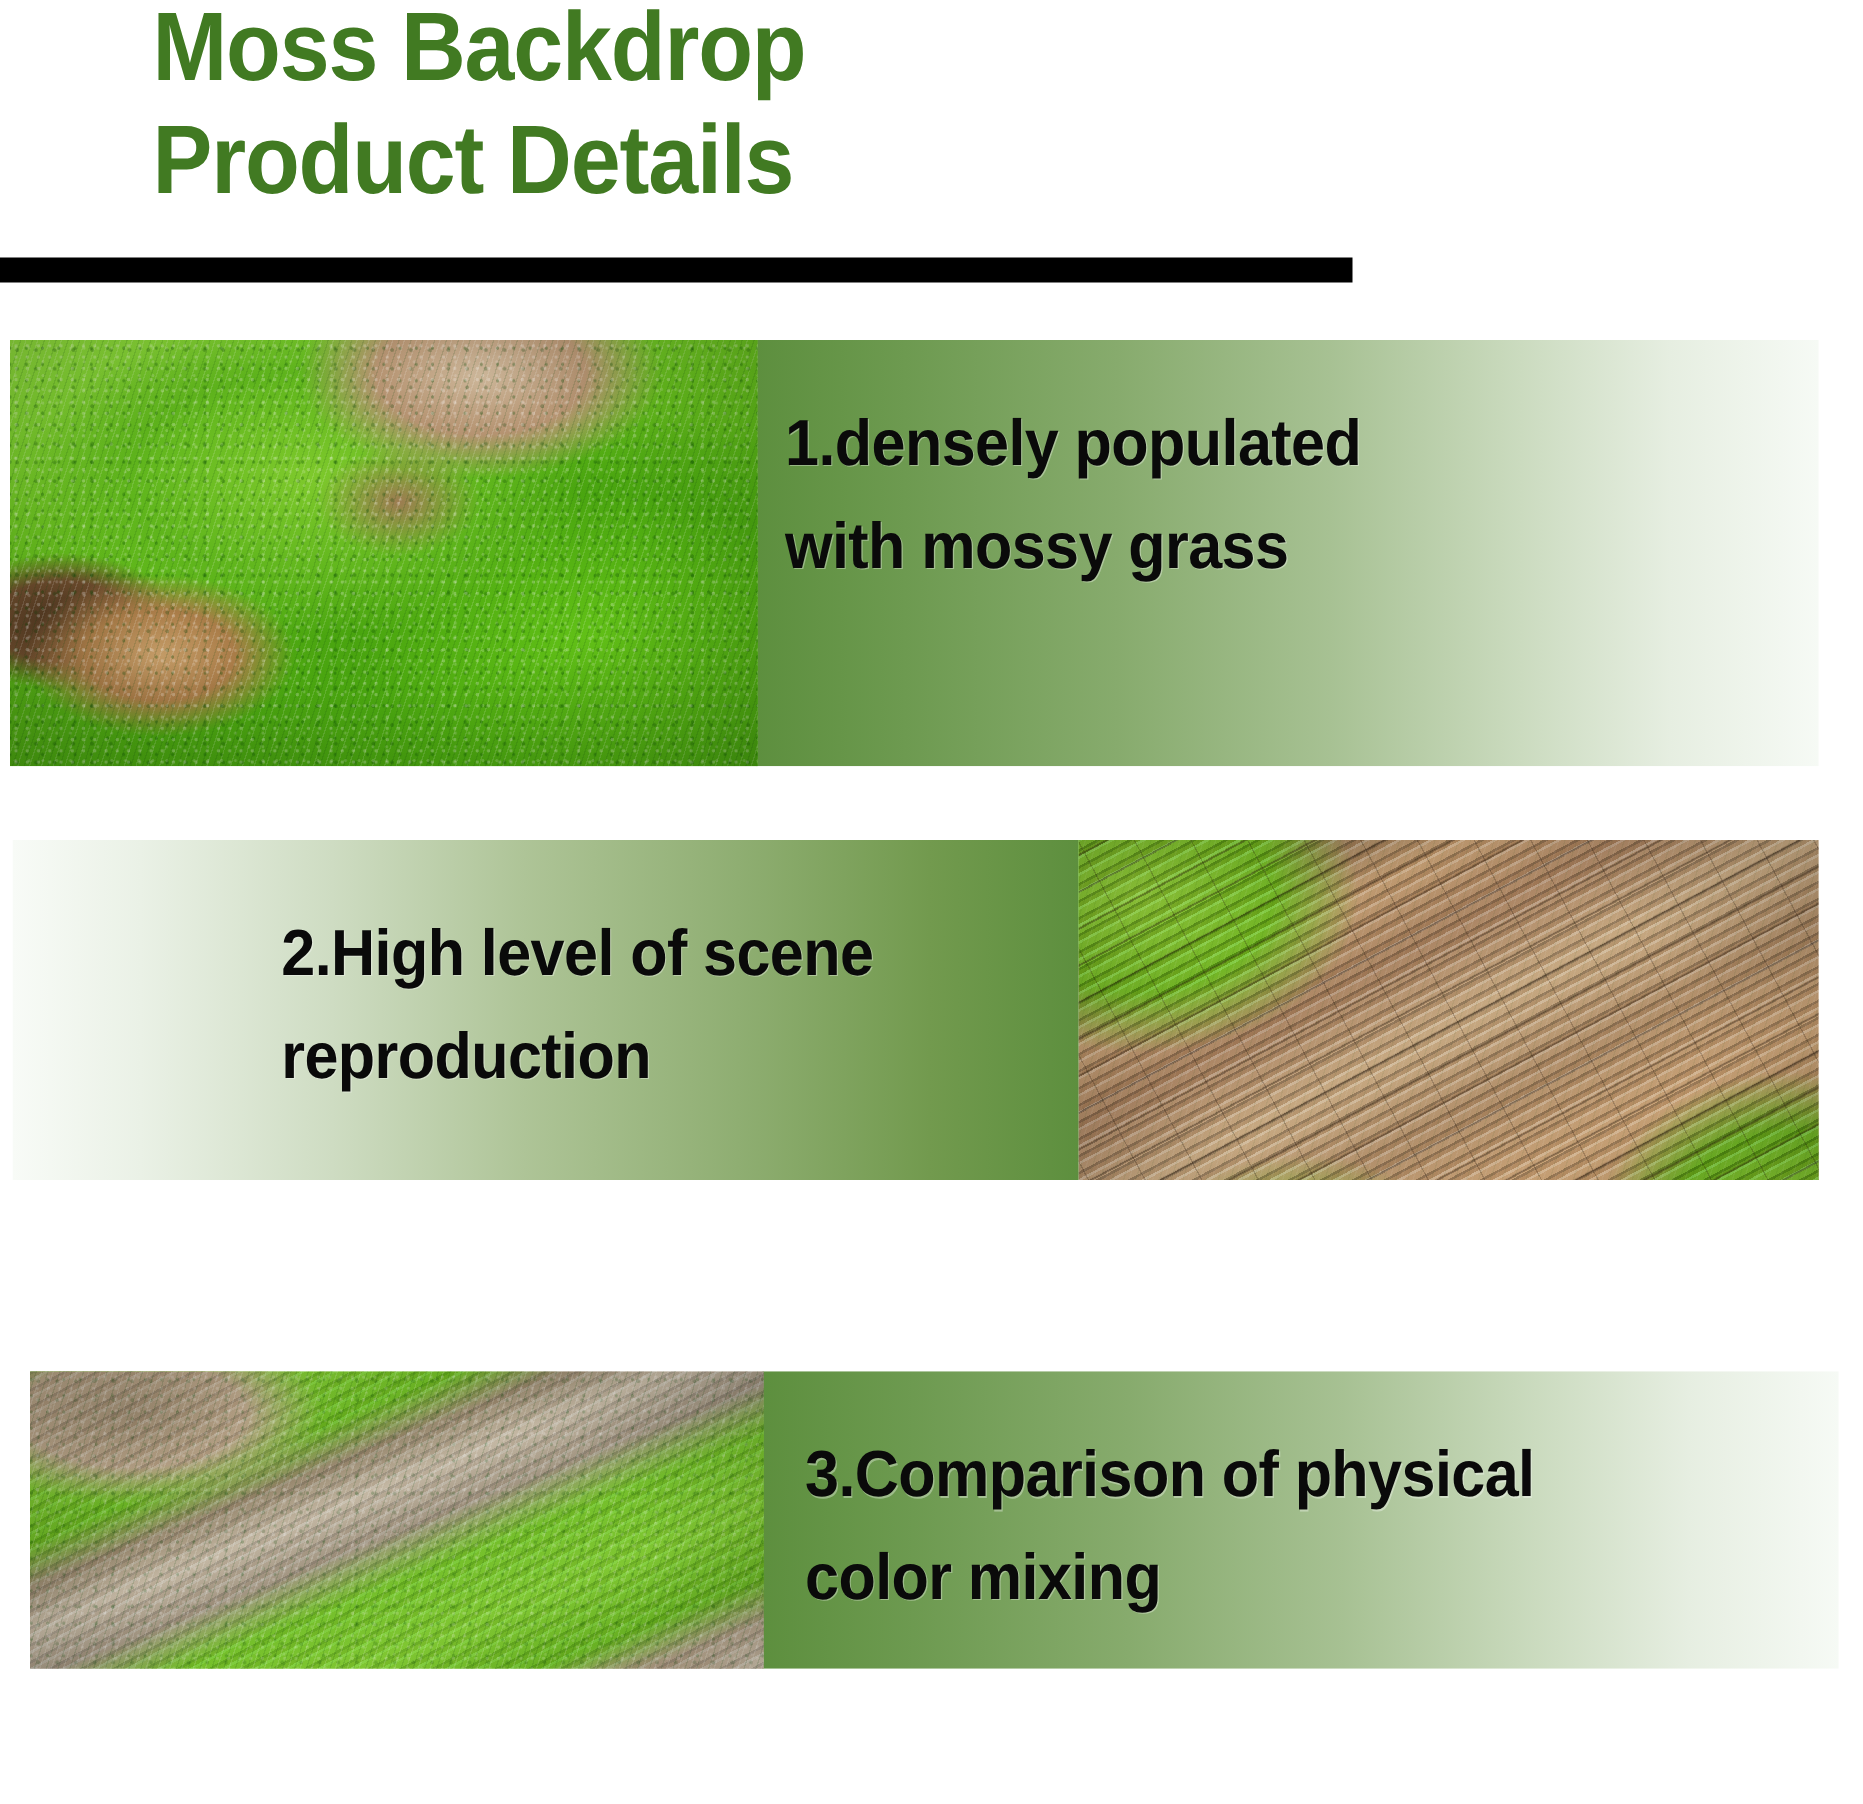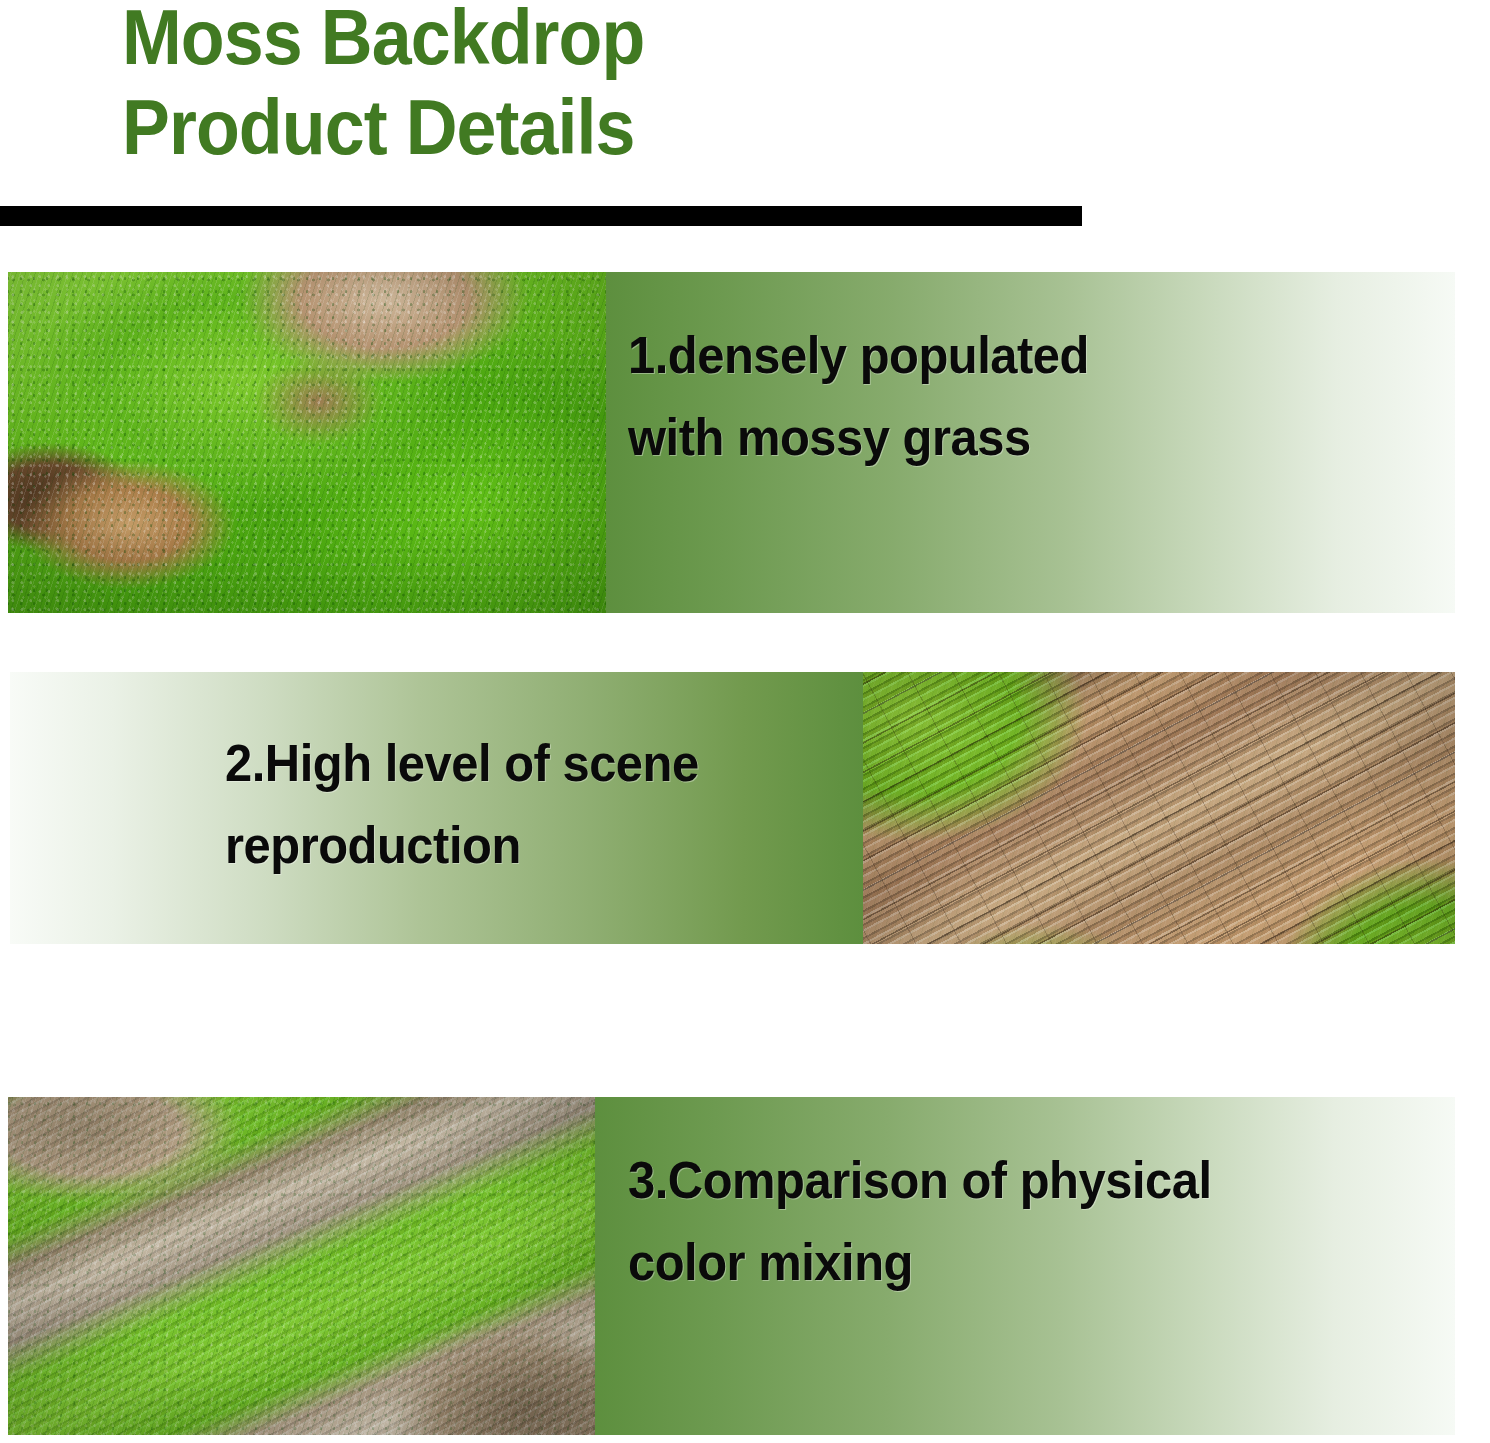--- a/index.html
+++ b/index.html
@@ -196,21 +196,21 @@
     <div class="layer moss-streaks" style="opacity:.35;"></div>
     <div class="vig"></div>
   </div>
 
   <div class="feature-text" style="left:215px; top:50px;">
     <div>2.High level of scene</div>
     <div>reproduction</div>
   </div>
 </div>
 
-<div class="feature-row" style="left:8px; top:1097px; width:1447px; height:338px;">
+<div class="feature-row" style="left:24px; top:1097px; width:1447px; height:238px;">
   <div class="band dark-to-light" style="left:586px; right:0;"></div>
 
   <div class="photo" style="left:0; width:587px; height:338px;
               background:
                 radial-gradient(ellipse 170px 110px at 88% 92%, #7a6a55 0%, #9b8a72 50%, rgba(155,138,114,0) 80%),
                 radial-gradient(ellipse 190px 90px at 14% 10%, #9a8a72 0%, #b3a187 48%, rgba(179,161,135,0) 80%),
                 linear-gradient(-22deg,
                    #55a318 0%, #55a318 6%,
                    #b6ad9c 10%,
                    #cdc5b4 17%,

